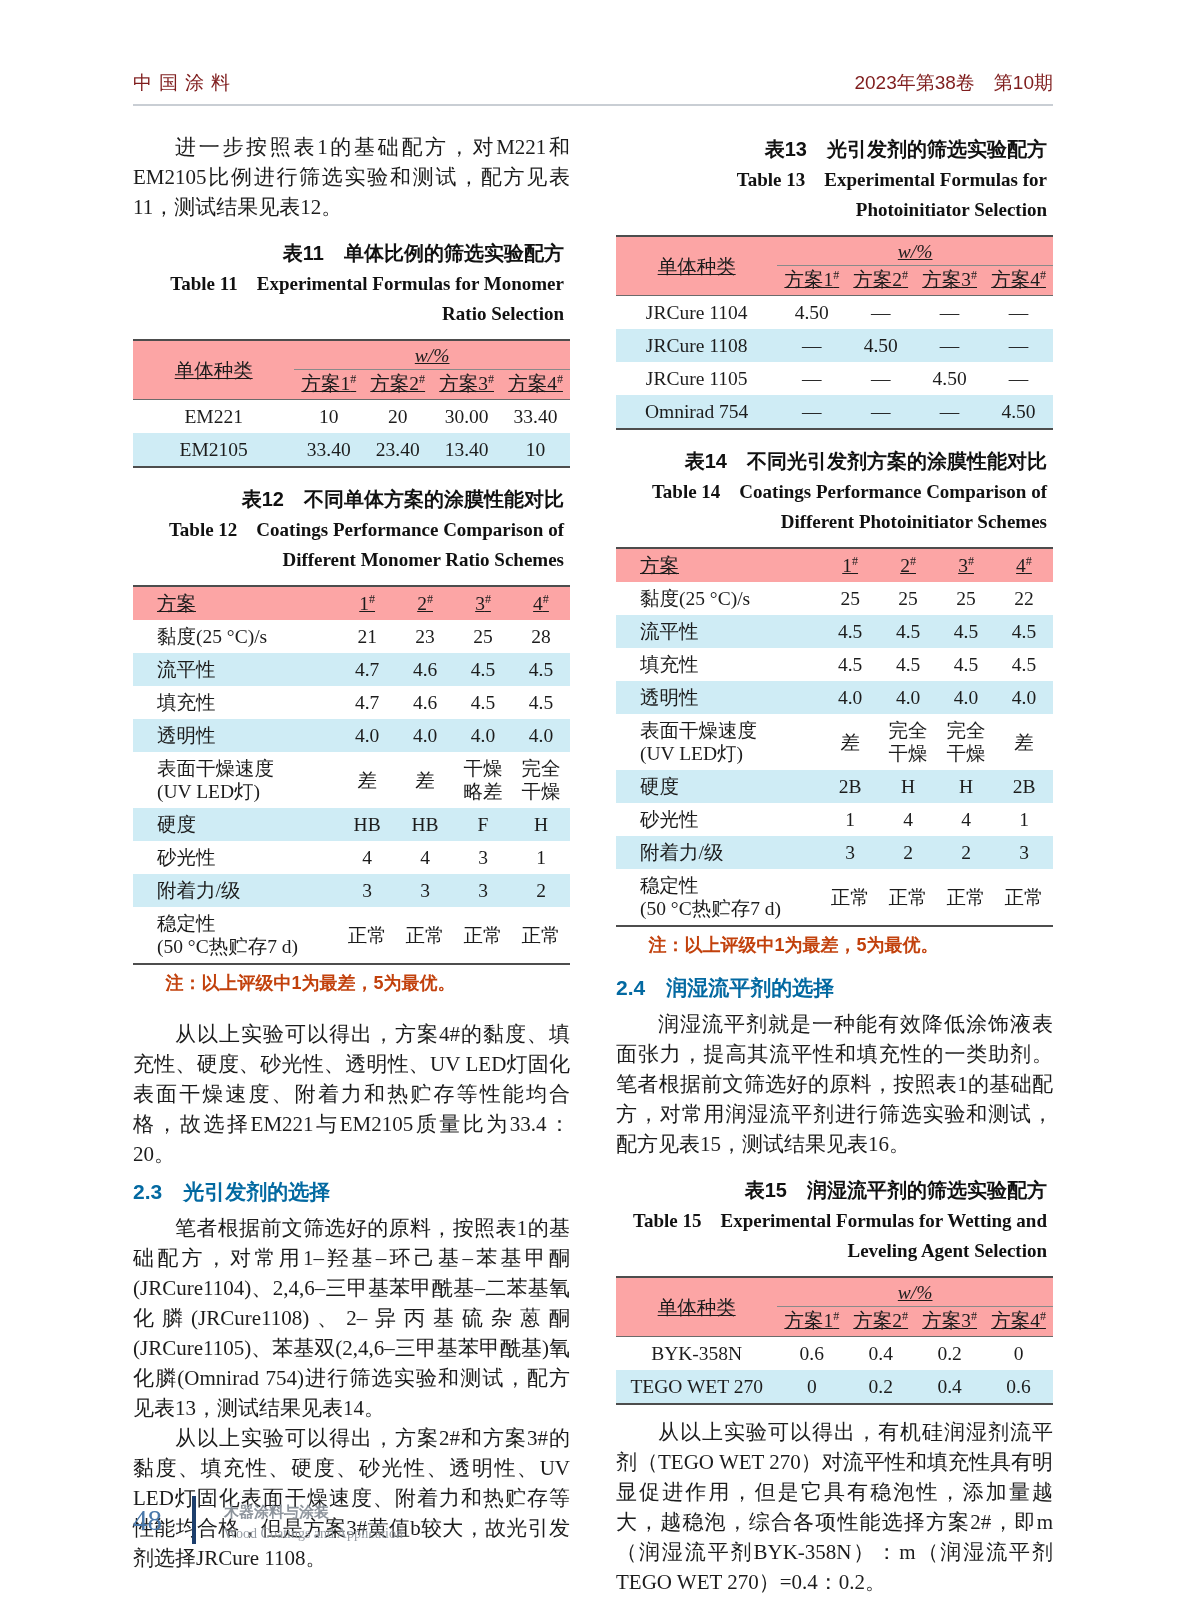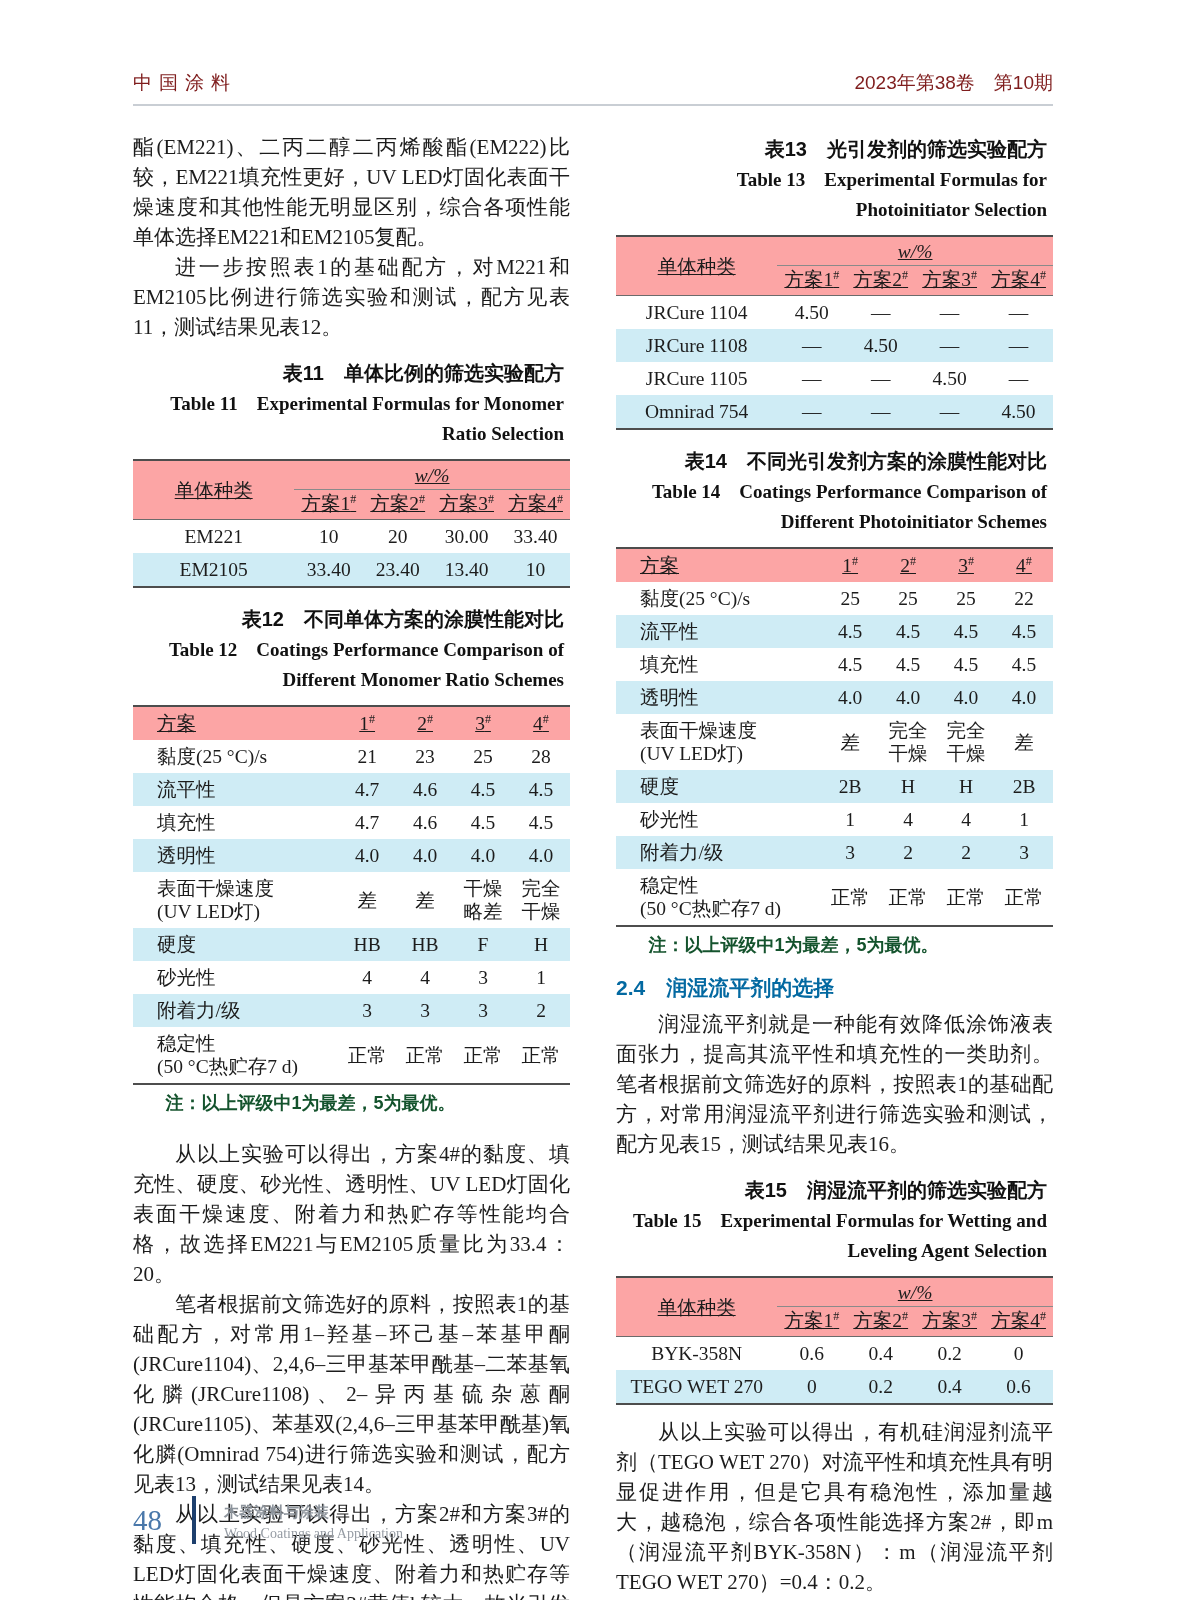--- a/index.html
+++ b/index.html
@@ -51,21 +51,21 @@
   .type-a thead{border-bottom:1px solid #6b6b6b;}
   .type-a tbody tr:nth-child(even){background:#cfecf5;}
   .type-b tbody tr:nth-child(even){background:#cfecf5;}
   .type-a th.grp{font-style:italic;border-bottom:1px solid #8a8a8a;padding:3px 2px 2px 2px;}
   .type-a th.sch{padding:2px 2px 4px 2px;}
   .type-a th.lbl,.type-a td.lbl{width:36%;}
   .type-b th.lbl,.type-b td.lbl{width:41%;text-align:left;padding-left:24px;}
   sup{font-size:0.62em;line-height:0;}
   .note{
     font-family:"Liberation Sans","DejaVu Sans",sans-serif;
-    font-weight:bold;color:#14532d;font-size:18px;line-height:24px;
+    font-weight:bold;color:#c2410c;font-size:18px;line-height:24px;
     margin:6px 0 16px 0;padding-left:1.8em;
   }
   .sp8{height:8px;}
   
   .page-footer{
     position:absolute;left:133px;top:1496px;
     display:flex;align-items:center;gap:18px;
   }
   .page-footer .num{
     font-size:29px;color:#4a78aa;margin-right:12px;
@@ -87,21 +87,20 @@
 <div class="page">
 
   <div class="page-header">
     <span class="journal">中国涂料</span>
     <span class="issue">2023年第38卷　第10期</span>
   </div>
 
   <div class="columns">
 
     <div class="col">
-      <p class="body">酯(EM221)、二丙二醇二丙烯酸酯(EM222)比较，EM221填充性更好，UV LED灯固化表面干燥速度和其他性能无明显区别，综合各项性能单体选择EM221和EM2105复配。</p>
       <p class="body indent">进一步按照表1的基础配方，对M221和EM2105比例进行筛选实验和测试，配方见表11，测试结果见表12。</p>
 
       <div class="tbl-title">
         <div class="zh">表11　单体比例的筛选实验配方</div>
         <div class="en">Table 11　Experimental Formulas for Monomer Ratio Selection</div>
       </div>
       <table class="type-a">
           <thead>
             <tr>
               <th class="lbl" rowspan="2">单体种类</th>
@@ -209,20 +208,21 @@
               <td>正常</td>
               <td>正常</td>
               <td>正常</td>
             </tr>
           </tbody>
         </table>
       <div class="note">注：以上评级中1为最差，5为最优。</div>
 
       <div class="sp8"></div>
       <p class="body indent">从以上实验可以得出，方案4#的黏度、填充性、硬度、砂光性、透明性、UV LED灯固化表面干燥速度、附着力和热贮存等性能均合格，故选择EM221与EM2105质量比为33.4：20。</p>
+      <div class="sec">2.3　光引发剂的选择</div>
       <p class="body indent">笔者根据前文筛选好的原料，按照表1的基础配方，对常用1–羟基–环己基–苯基甲酮(JRCure1104)、2,4,6–三甲基苯甲酰基–二苯基氧化膦(JRCure1108)、2–异丙基硫杂蒽酮(JRCure1105)、苯基双(2,4,6–三甲基苯甲酰基)氧化膦(Omnirad 754)进行筛选实验和测试，配方见表13，测试结果见表14。</p>
       <p class="body indent">从以上实验可以得出，方案2#和方案3#的黏度、填充性、硬度、砂光性、透明性、UV LED灯固化表面干燥速度、附着力和热贮存等性能均合格，但是方案3#黄值b较大，故光引发剂选择JRCure 1108。</p>
     </div>
 
     <div class="col">
       <div class="tbl-title" style="margin-top:2px">
         <div class="zh">表13　光引发剂的筛选实验配方</div>
         <div class="en">Table 13　Experimental Formulas for Photoinitiator Selection</div>
       </div>
       <table class="type-a">

